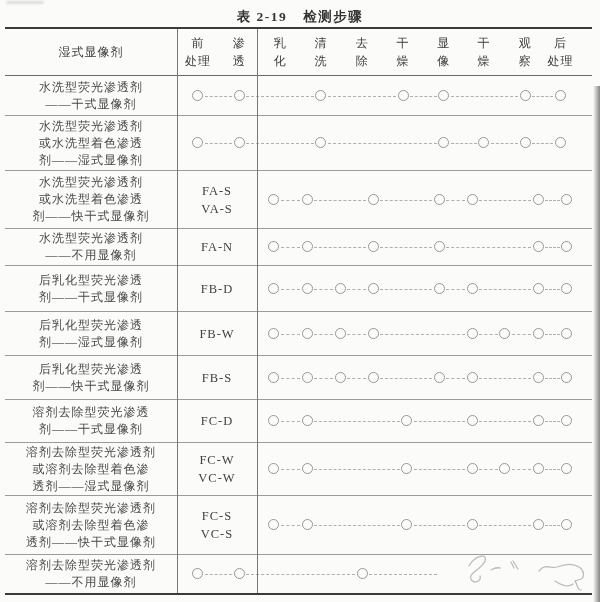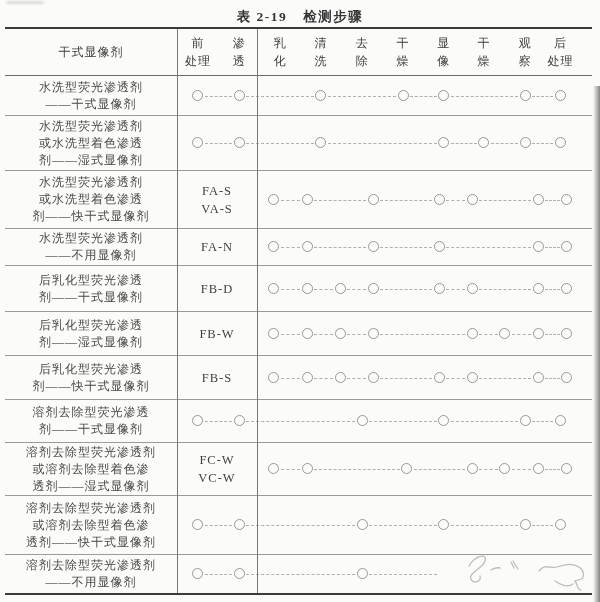--- a/index.html
+++ b/index.html
@@ -64,21 +64,21 @@
 
 <div class="smudge"></div>
 
 <div class="title">
   <span>表 2-19</span><span class="gap"></span><span>检测步骤</span>
 </div>
 
 <div class="tbl">
   <div class="hdr">
     <div class="c1">
-      <div>干式显像剂</div>
+      <div>湿式显像剂</div>
     </div>
     <div class="c3" id="steps-h">
         <div class="sh" style="left: 5.06%;">
           <div>前</div>
           <div>处理</div>
         </div>
         <div class="sh" style="left: 15.03%;">
           <div>渗</div>
           <div>透</div>
         </div>
@@ -284,20 +284,23 @@
           <div class="circle" style="left: 64.29%;"></div>
           <div class="circle" style="left: 83.93%;"></div>
           <div class="circle" style="left: 92.41%;"></div>
         </div>
       </div>
       <div class="row" style="height: 43px;">
         <div class="c1">
           <div>溶剂去除型荧光渗透</div>
           <div>剂——干式显像剂</div>
         </div>
+        <div class="c2">
+          <div>FC-D</div>
+        </div>
         <div class="c3">
           <div class="dash" style="left: calc(5.06% + 7px); width: calc(9.97% - 14px);"></div>
           <div class="dash" style="left: calc(15.03% + 7px); width: calc(29.61% - 14px);"></div>
           <div class="dash" style="left: calc(44.64% + 7px); width: calc(19.65% - 14px);"></div>
           <div class="dash" style="left: calc(64.29% + 7px); width: calc(19.64% - 14px);"></div>
           <div class="dash" style="left: calc(83.93% + 7px); width: calc(8.48% - 14px);"></div>
           <div class="circle" style="left: 5.06%;"></div>
           <div class="circle" style="left: 15.03%;"></div>
           <div class="circle" style="left: 44.64%;"></div>
           <div class="circle" style="left: 64.29%;"></div>
@@ -329,20 +332,24 @@
           <div class="circle" style="left: 73.96%;"></div>
           <div class="circle" style="left: 83.93%;"></div>
           <div class="circle" style="left: 92.41%;"></div>
         </div>
       </div>
       <div class="row" style="height: 59px;">
         <div class="c1">
           <div>溶剂去除型荧光渗透剂</div>
           <div>或溶剂去除型着色渗</div>
           <div>透剂——快干式显像剂</div>
+        </div>
+        <div class="c2">
+          <div>FC-S</div>
+          <div>VC-S</div>
         </div>
         <div class="c3">
           <div class="dash" style="left: calc(5.06% + 7px); width: calc(9.97% - 14px);"></div>
           <div class="dash" style="left: calc(15.03% + 7px); width: calc(29.61% - 14px);"></div>
           <div class="dash" style="left: calc(44.64% + 7px); width: calc(19.65% - 14px);"></div>
           <div class="dash" style="left: calc(64.29% + 7px); width: calc(19.64% - 14px);"></div>
           <div class="dash" style="left: calc(83.93% + 7px); width: calc(8.48% - 14px);"></div>
           <div class="circle" style="left: 5.06%;"></div>
           <div class="circle" style="left: 15.03%;"></div>
           <div class="circle" style="left: 44.64%;"></div>

